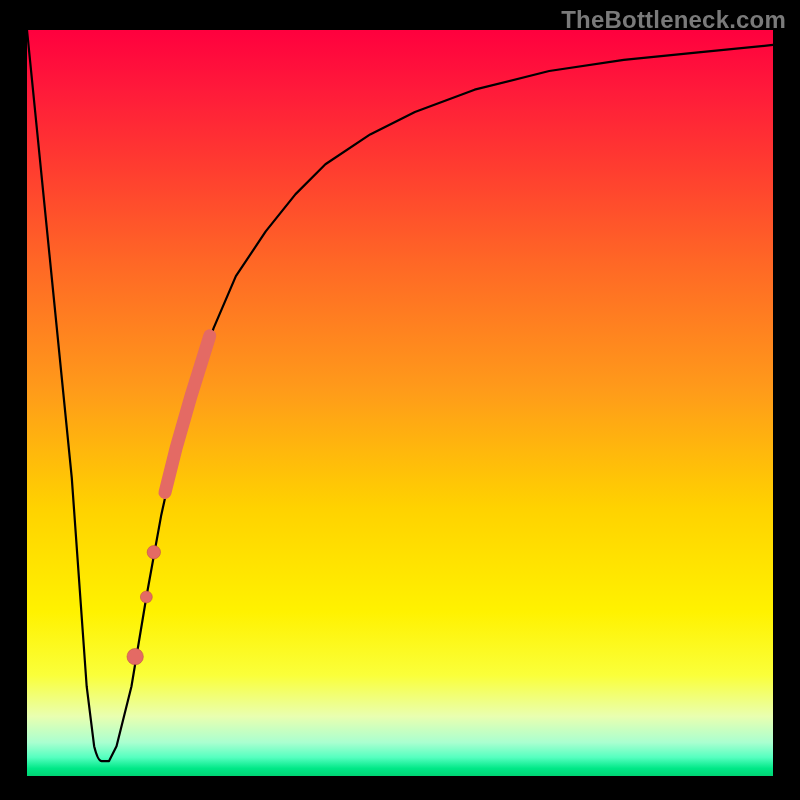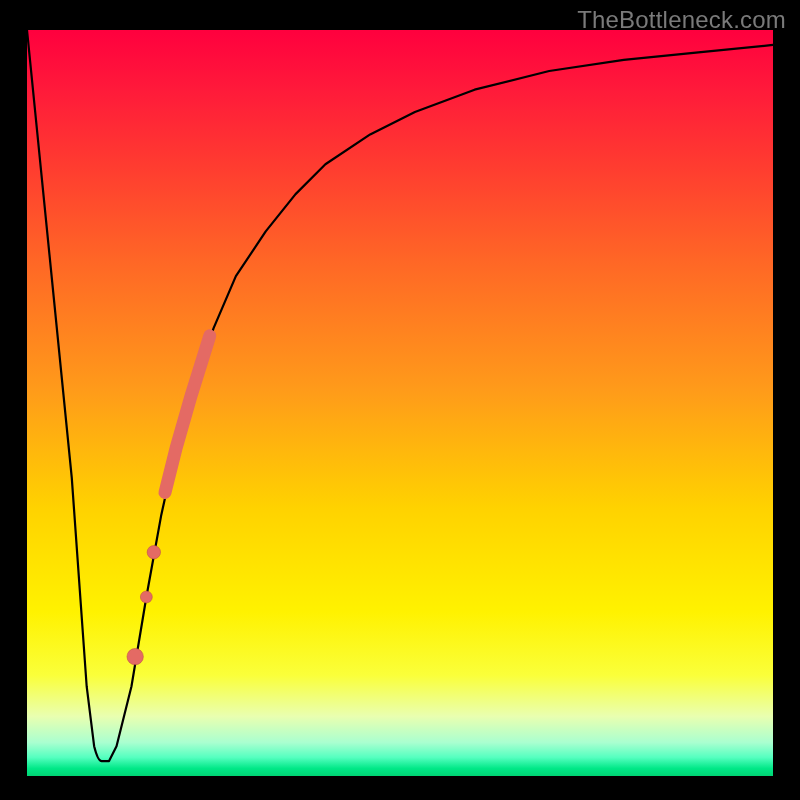--- a/index.html
+++ b/index.html
@@ -46,21 +46,21 @@
     width: 746px;
     height: 746px;
     overflow: visible;
   }
   .watermark {
     position: absolute;
     top: 6px;
     right: 14px;
     color: #7a7a7a;
     font-size: 24px;
-    font-weight: 400;
+    font-weight: 700;
     letter-spacing: 0.2px;
   }
 </style>
 </head>
 <body>
 
 <div class="chart-container">
   <div class="plot-area"></div>
 
   <svg class="curve" viewBox="0 0 100 100" preserveAspectRatio="none">

